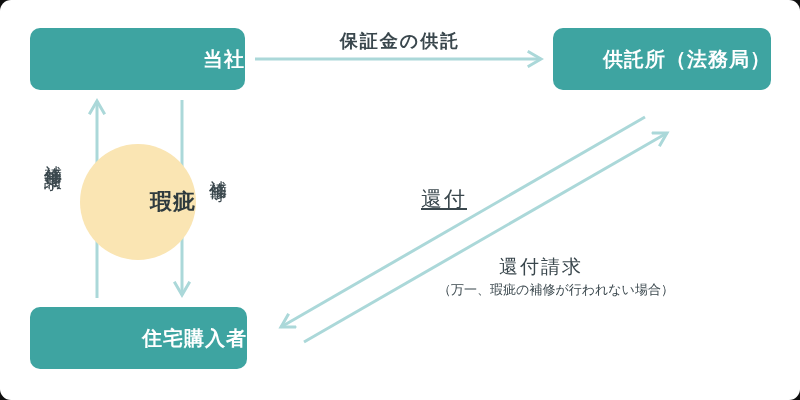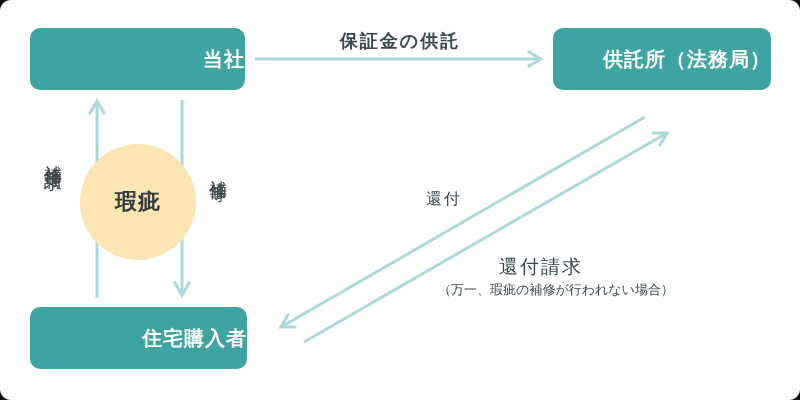--- a/index.html
+++ b/index.html
@@ -45,35 +45,35 @@
   .node-buyer      { left: 30px;  top: 307px; width: 217px; height: 62px; }
 
   .defect-circle {
     position: absolute;
     left: 80px; top: 144px;
     width: 116px; height: 116px;
     border-radius: 50%;
     background: #FAE5B3;
     display: flex;
     align-items: center;
-    justify-content: center;
+    justify-content: flex-end;
     color: #2E3A3E;
     font-weight: 700;
     font-size: 22px;
     letter-spacing: 1px;
   }
 
   .lbl {
     position: absolute;
     color: #3A474D;
     white-space: nowrap;
     transform: translate(-50%, -50%);
   }
   .lbl-deposit        { left: 400px; top: 41px;  font-size: 18px; letter-spacing: 2px; font-weight: bold; }
-  .lbl-refund         { left: 444px; top: 199px; font-size: 16px; letter-spacing: 2px; }
+  .lbl-refund         { left: 444px; top: 199px; font-size: 21px; letter-spacing: 2px; text-decoration: underline; }
   .lbl-refund-request { left: 541px; top: 267px; font-size: 19px; letter-spacing: 2px; }
   .lbl-refund-note    { left: 540px; top: 290px; font-size: 13px; letter-spacing: 0px; margin-left: 16px; }
 
   .lbl-vert {
     position: absolute;
     color: #3A474D;
     writing-mode: vertical-rl;
     text-orientation: upright;
     font-size: 18px;
     letter-spacing: 2px;

